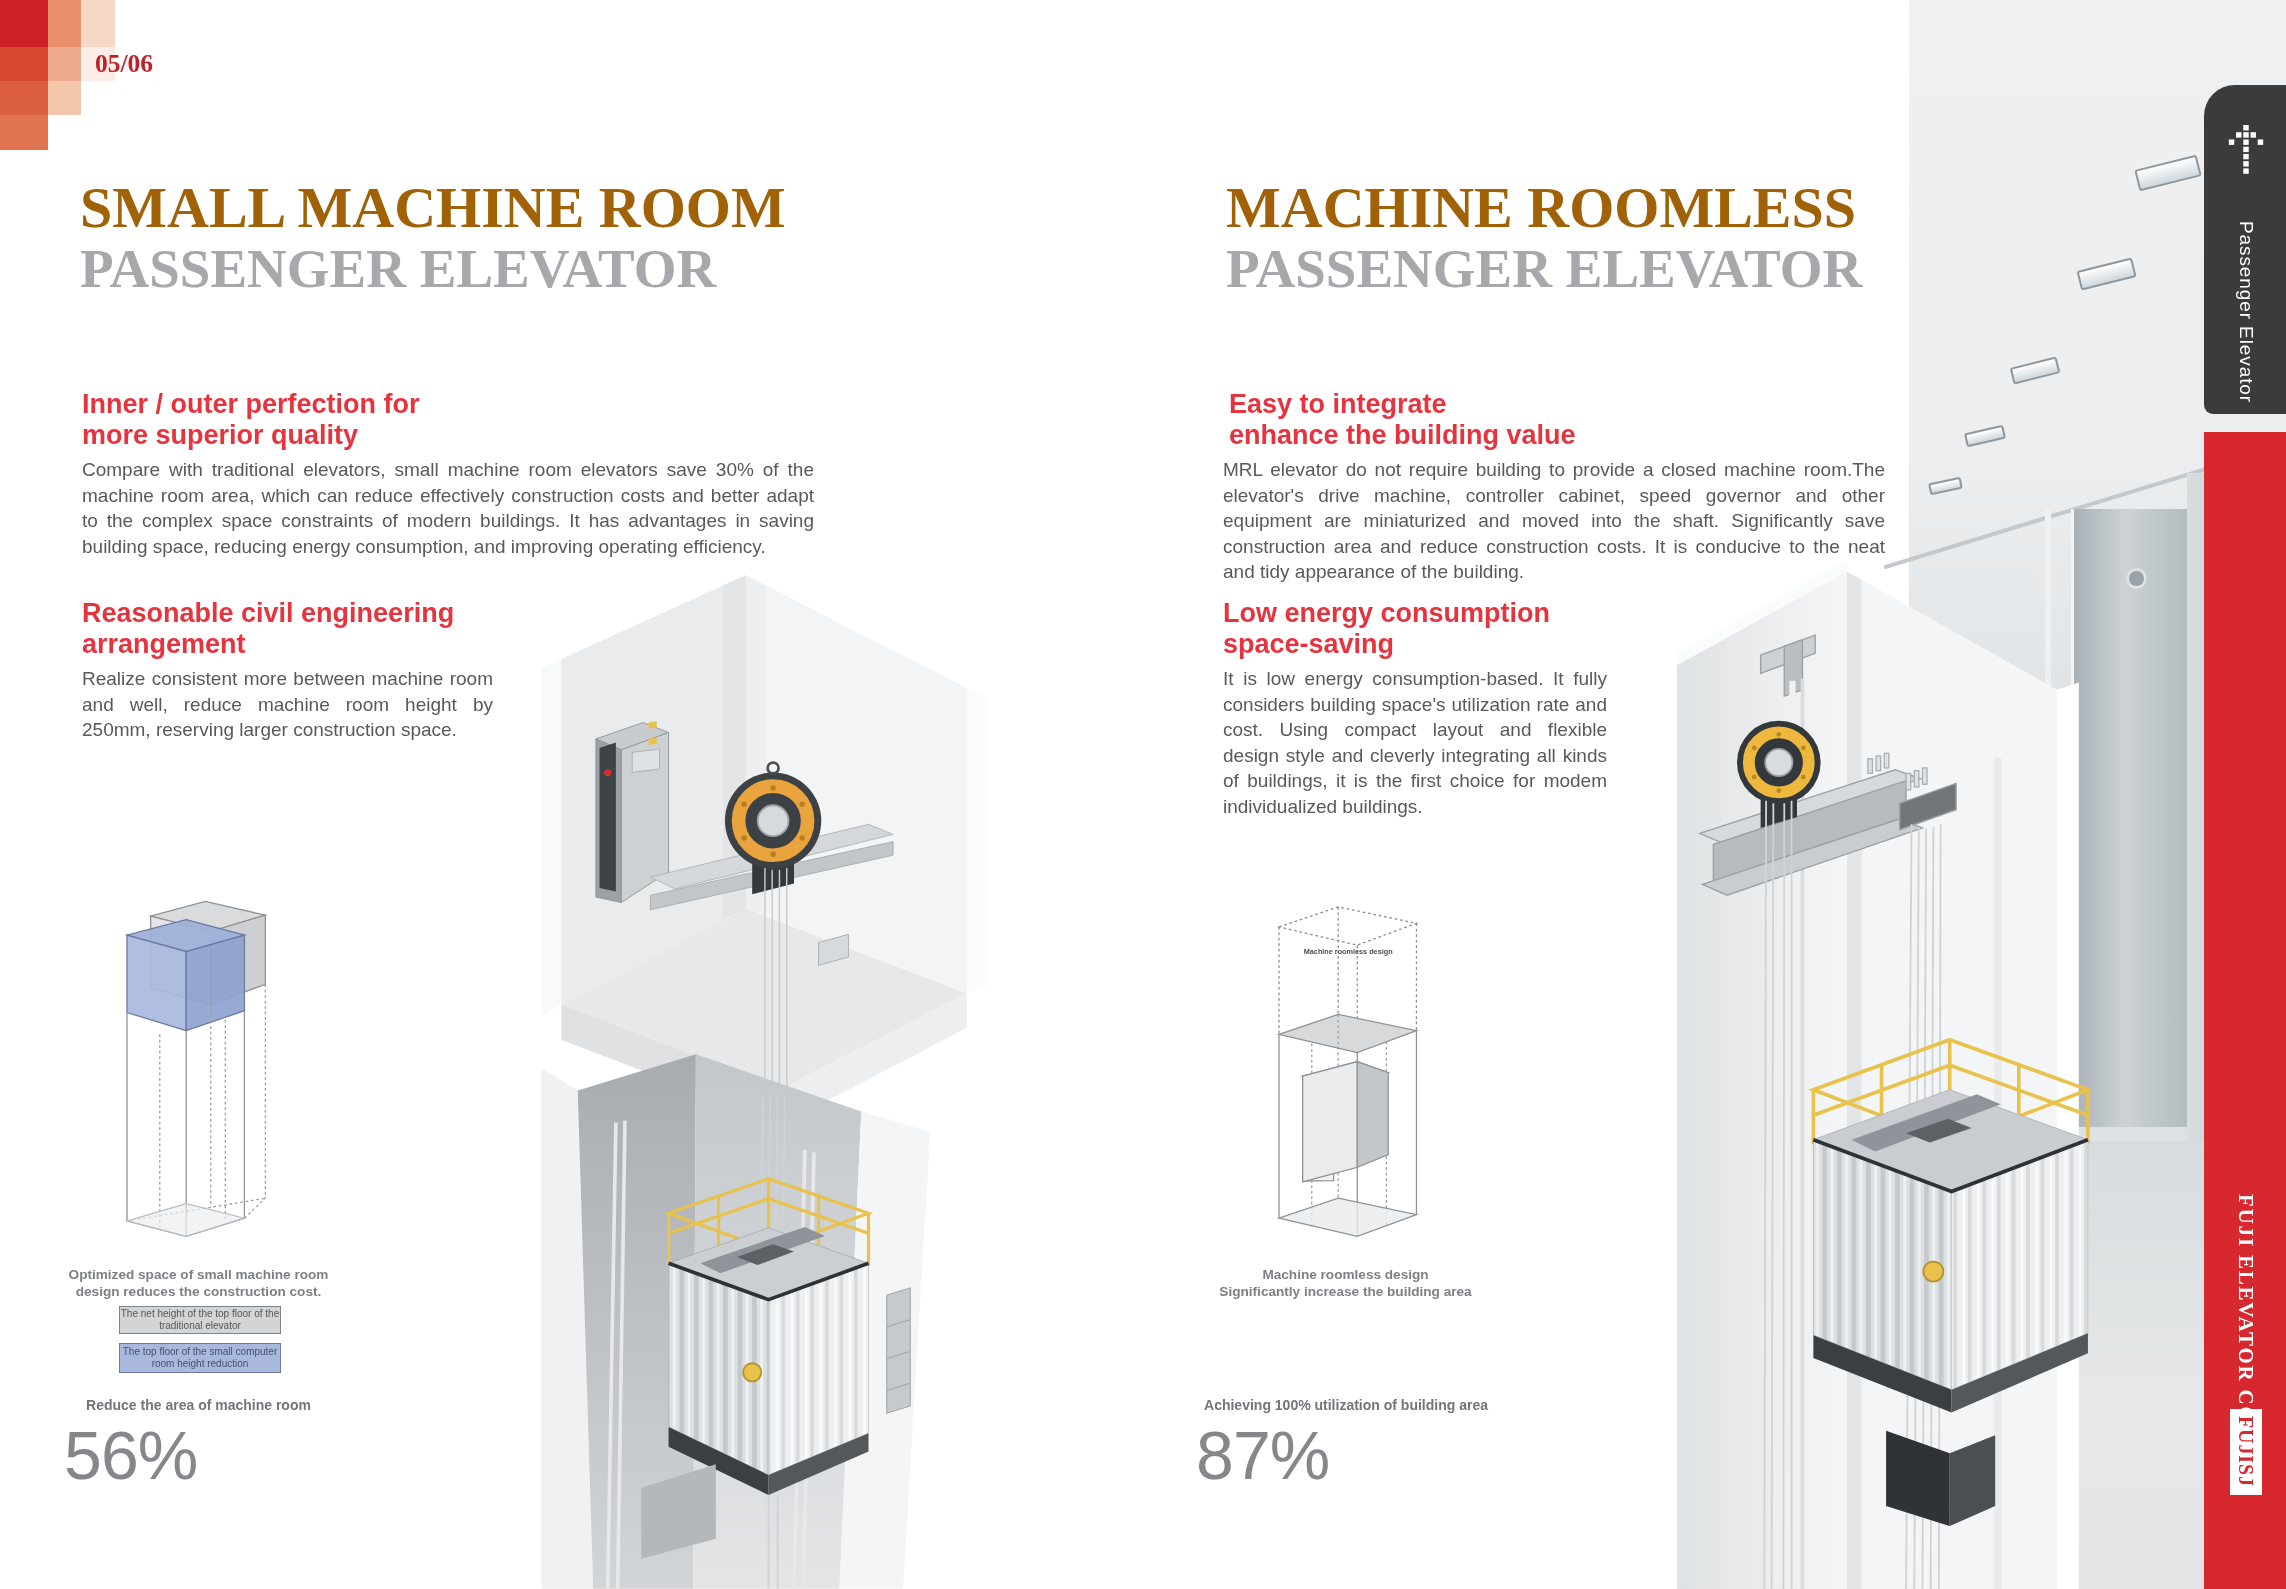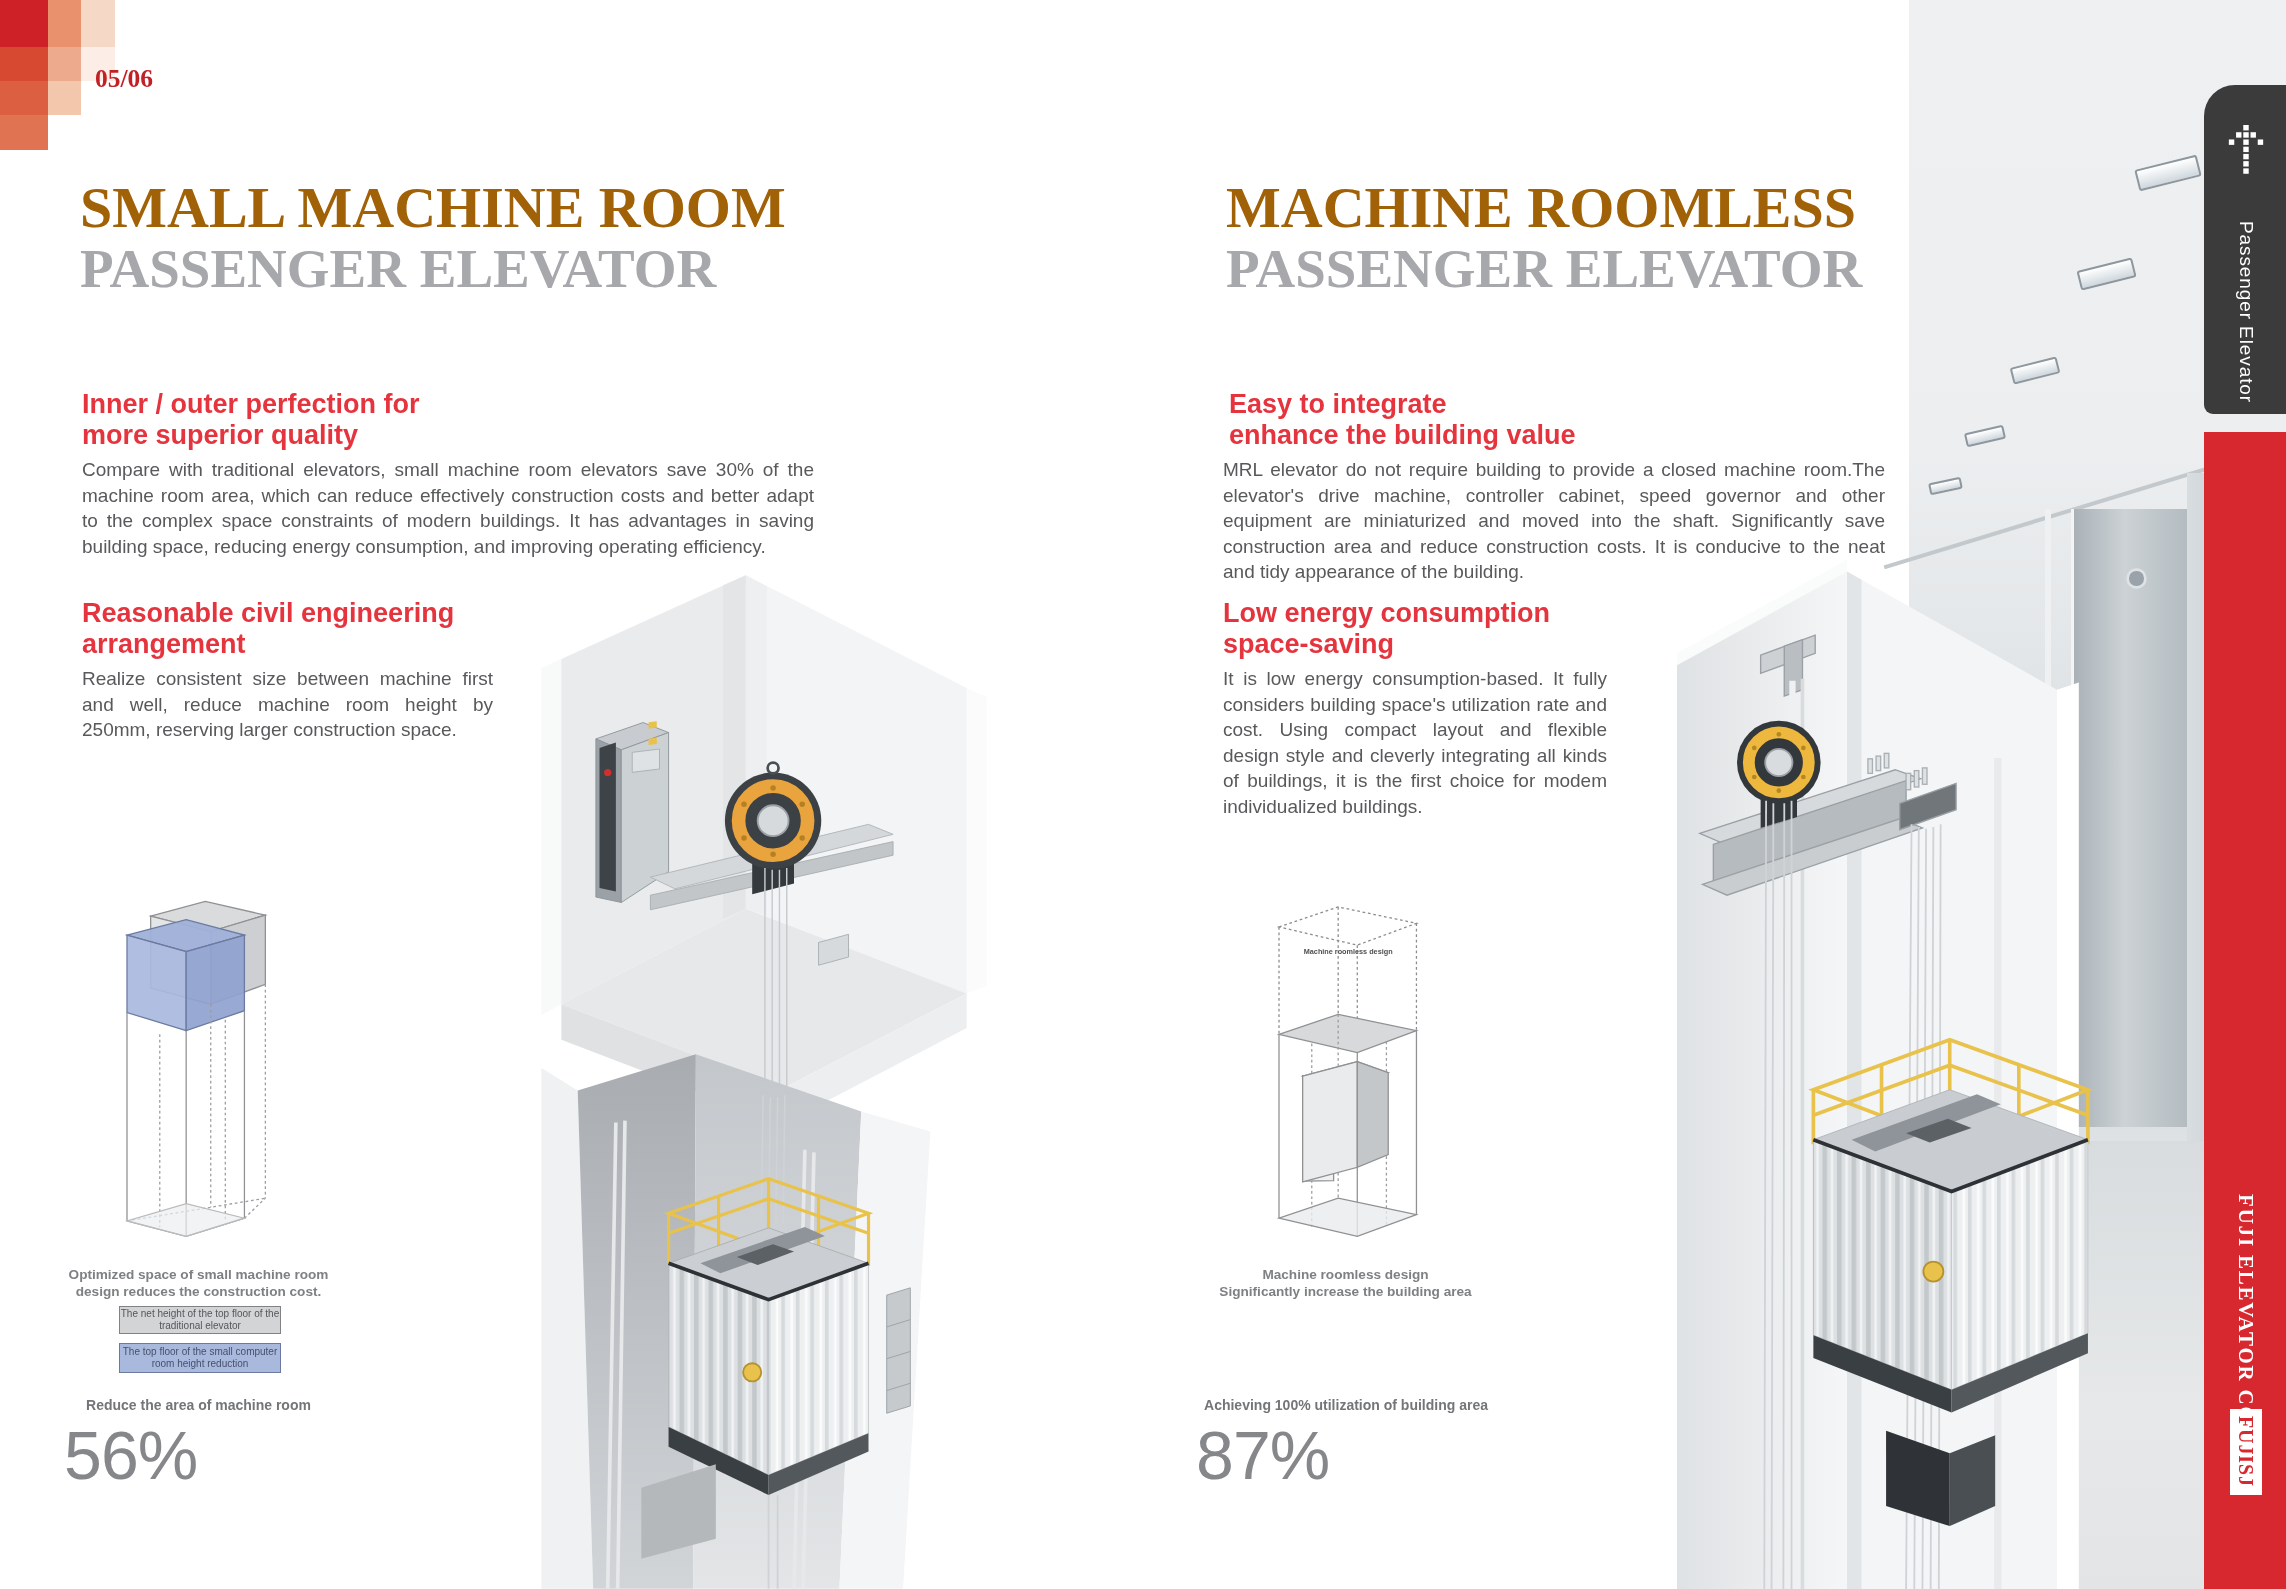--- a/index.html
+++ b/index.html
@@ -12,21 +12,21 @@
   .mc1{left:0;top:0;width:48px;height:47px;background:#ce2027;}
   .mc2{left:48px;top:0;width:33px;height:47px;background:#e9916c;}
   .mc3{left:81px;top:0;width:34px;height:47px;background:#f5d9c6;}
   .mc4{left:0;top:47px;width:48px;height:34px;background:#d84931;}
   .mc5{left:48px;top:47px;width:33px;height:34px;background:#eeaa8c;}
   .mc6{left:81px;top:47px;width:34px;height:34px;background:#fceee6;}
   .mc7{left:0;top:81px;width:48px;height:34px;background:#db5f40;}
   .mc8{left:48px;top:81px;width:33px;height:34px;background:#f2c7ac;}
   .mc9{left:0;top:115px;width:48px;height:35px;background:#e07352;}
 
-  .page-num{left:95px;top:64px;font-family:"Liberation Serif",serif;font-weight:bold;
+  .page-num{left:95px;top:49px;font-family:"Liberation Serif",serif;font-weight:bold;
             font-size:25.5px;color:#c32026;}
 
   .sec-title{font-family:"Liberation Serif",serif;font-weight:bold;line-height:61px;font-size:58px;letter-spacing:0px;white-space:nowrap;}
   .sec-title .t1{color:#a16207;display:block;}
   .sec-title .t2{color:#a6a8ab;display:block;font-size:55px;}
 
   .feat-h{font-size:27px;line-height:31px;font-weight:bold;color:#e5343e;}
   .feat-h span{display:block;}
   .feat-p{font-size:19px;line-height:25.5px;color:#58595b;text-align:justify;}
 
@@ -101,21 +101,21 @@
   <div class="abs feat-h" style="left:82px;top:389px;">
     <span>Inner / outer perfection for</span>
     <span>more superior quality</span>
   </div>
   <div class="abs feat-p" style="left:82px;top:457px;width:732px;">Compare with traditional elevators, small machine room elevators save 30% of the machine room area, which can reduce effectively construction costs and better adapt to the complex space constraints of modern buildings. It has advantages in saving building space, reducing energy consumption, and improving operating efficiency.</div>
 
   <div class="abs feat-h" style="left:82px;top:598px;">
     <span>Reasonable civil engineering</span>
     <span>arrangement</span>
   </div>
-  <div class="abs feat-p" style="left:82px;top:666px;width:411px;">Realize consistent size between machine first and well, reduce machine room height by 250mm, reserving larger construction space.</div>
+  <div class="abs feat-p" style="left:82px;top:666px;width:411px;">Realize consistent more between machine room and well, reduce machine room height by 250mm, reserving larger construction space.</div>
 
   <svg class="abs" style="left:116px;top:896px;" width="164" height="355" viewBox="0 0 180 390">
     <g stroke="#8f9193" stroke-width="1.4" fill="none">
 
       <polygon points="38,22 98,6 164,21 104,39" fill="#d9dbdd"></polygon>
       <polygon points="164,21 164,97 104,119 104,39" fill="#cdcfd2"></polygon>
       <polygon points="38,22 104,39 104,119 38,101" fill="#e3e5e7"></polygon>
 
       <g stroke="#6c7aa0">
         <polygon points="12,43 77,26 141,43 77,61" fill="#9fb0d8" fill-opacity="0.95"></polygon>

